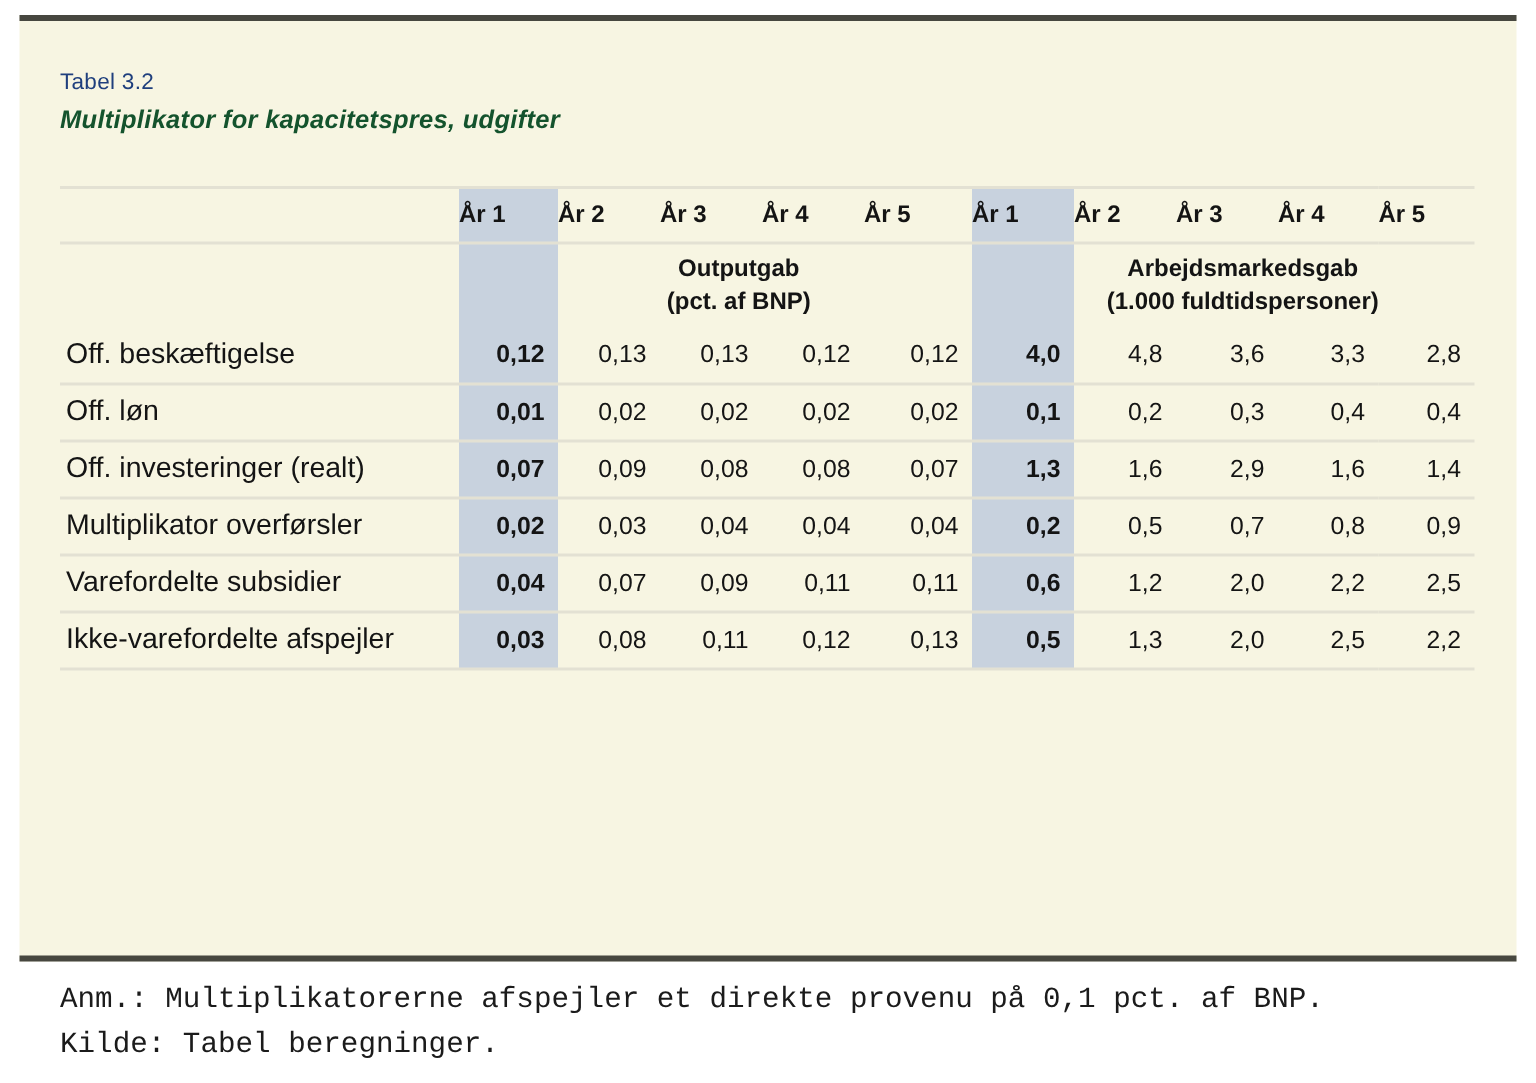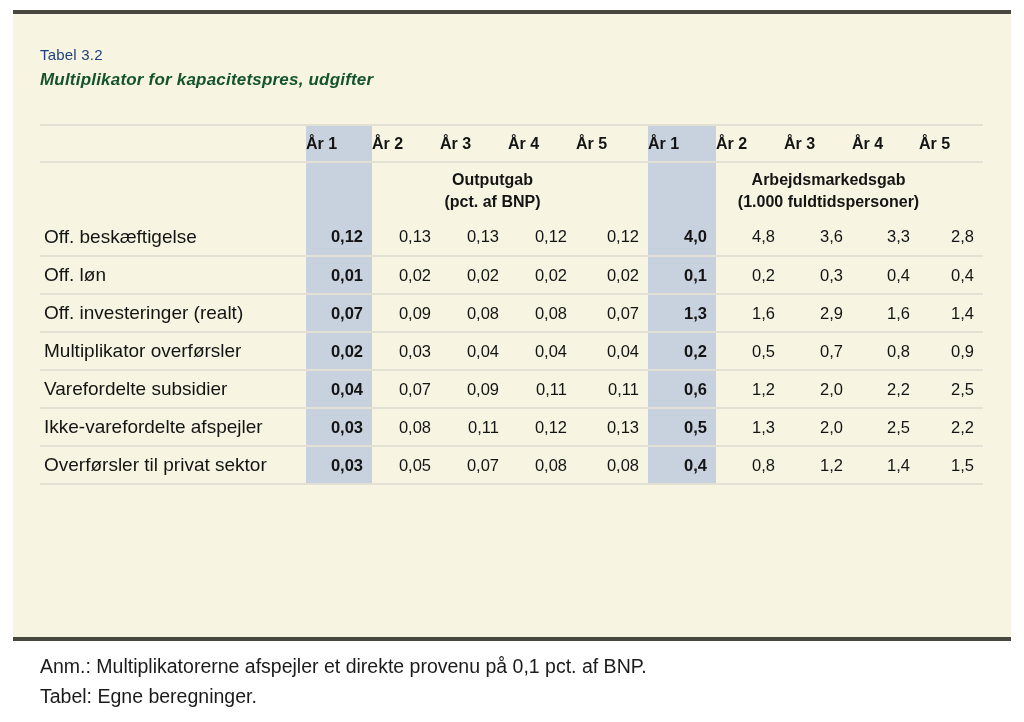--- a/index.html
+++ b/index.html
@@ -54,21 +54,21 @@
   .group-cell.g2 { padding-right: 42px; }
 
   tbody td { height: 38px; }
   td.label { text-align: left; padding-left: 4px; font-size: 19px; white-space: nowrap; }
   td.val { text-align: right; padding-right: 9px; }
   .hl { background: var(--hl); }
   .bold { font-weight: bold; }
 
   .notes {
     position: absolute; left: 40px; top: 651px;
-    font-family: Liberation Sans, sans-serif;
+    font-family: Liberation Mono, monospace;
     font-size: 19.5px; line-height: 1.55;
     color: #1b1b1b;
   }
 </style>
 </head>
 <body>
 
 <div class="page">
 
   <div class="panel">
@@ -191,37 +191,24 @@
               <td class="val">0,08</td>
               <td class="val">0,11</td>
               <td class="val">0,12</td>
               <td class="val">0,13</td>
               <td class="val hl bold">0,5</td>
               <td class="val">1,3</td>
               <td class="val">2,0</td>
               <td class="val">2,5</td>
               <td class="val">2,2</td>
             </tr>
-            <tr>
-              <td class="label">Overførsler til privat sektor</td>
-              <td class="val hl bold">0,03</td>
-              <td class="val">0,05</td>
-              <td class="val">0,07</td>
-              <td class="val">0,08</td>
-              <td class="val">0,08</td>
-              <td class="val hl bold">0,4</td>
-              <td class="val">0,8</td>
-              <td class="val">1,2</td>
-              <td class="val">1,4</td>
-              <td class="val">1,5</td>
-            </tr>
           </tbody>
       </table>
 
     </div>
   </div>
 
   <div class="notes">
     <div>Anm.: Multiplikatorerne afspejler et direkte provenu på 0,1 pct. af BNP.</div>
-    <div>Tabel: Egne beregninger.</div>
+    <div>Kilde: Tabel beregninger.</div>
   </div>
 
 </div>
 
 </body></html>

